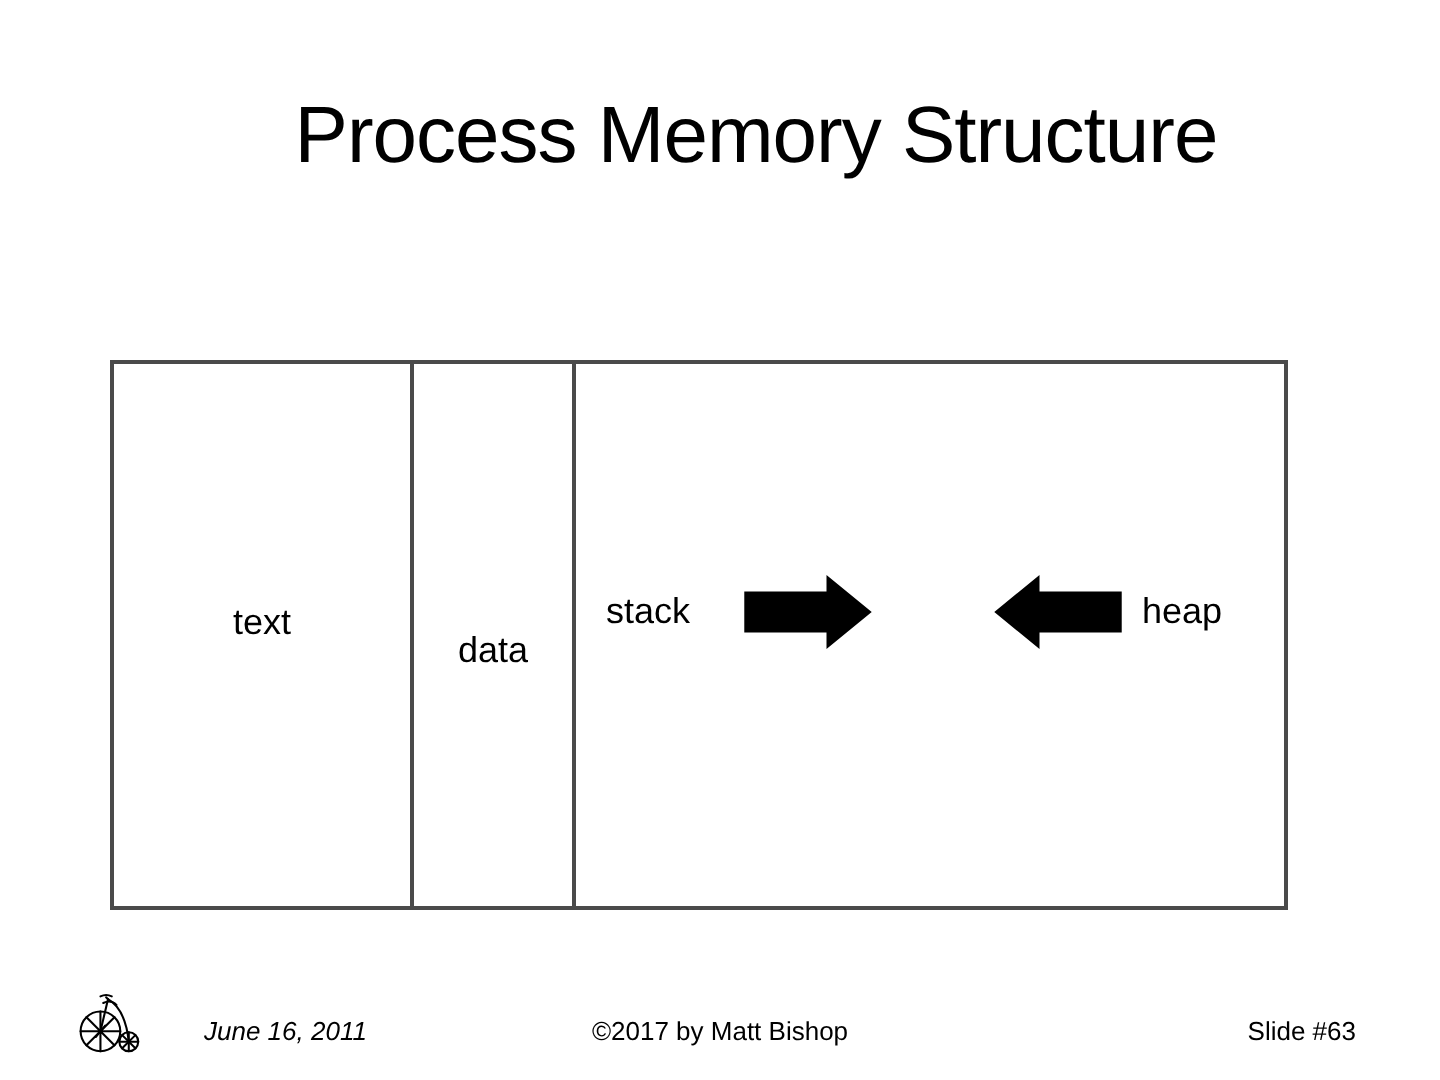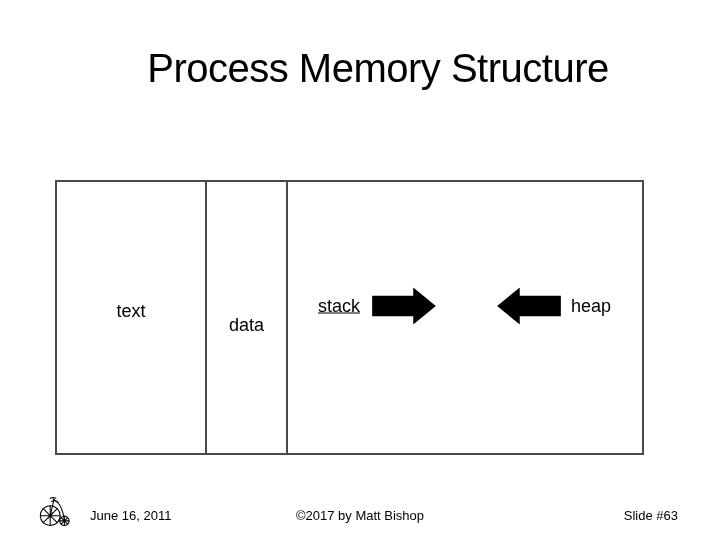--- a/index.html
+++ b/index.html
@@ -42,34 +42,34 @@
   .seg-stackheap{flex:1;position:relative;}
   .seg-label{
     font-size:18px;line-height:21px;text-align:center;
     transform:translateY(-6px);
   }
   .seg-data .seg-label{transform:translateY(-14px);margin-top:44px;}
   .sh-label{
     position:absolute;top:calc(50% - 12px);transform:translateY(-50%);
     font-size:18px;white-space:nowrap;
   }
-  .sh-label.stack{left:30px;text-decoration:underline;}
+  .sh-label.stack{left:15px;}
   .sh-label.heap{right:31px;text-align:center;}
   .arrow{
     position:absolute;top:calc(50% - 12px);transform:translateY(-50%);
     width:64px;height:37px;display:block;
   }
   .arrow polygon{fill:var(--arrow);}
   .arrow-right{left:84px;}
   .arrow-left{right:81px;}
 
   
   .footer{position:absolute;inset:0;pointer-events:none;}
   .footer span{position:absolute;font-size:13px;color:var(--text);white-space:nowrap;}
-  .f-date{left:90px;top:508px;}
+  .f-date{left:102px;top:508px;font-style:italic;}
   .f-copy{left:0;right:0;top:508px;text-align:center;}
   .f-num{right:42px;top:508px;}
   .logo{position:absolute;left:37px;top:491px;width:34px;height:38px;}
   .logo *{stroke:var(--text);fill:none;stroke-width:1.1;stroke-linecap:round;}
   .logo .hub{fill:var(--text);stroke:none;}
 </style>
 </head>
 <body>
 
 <div class="slide">

